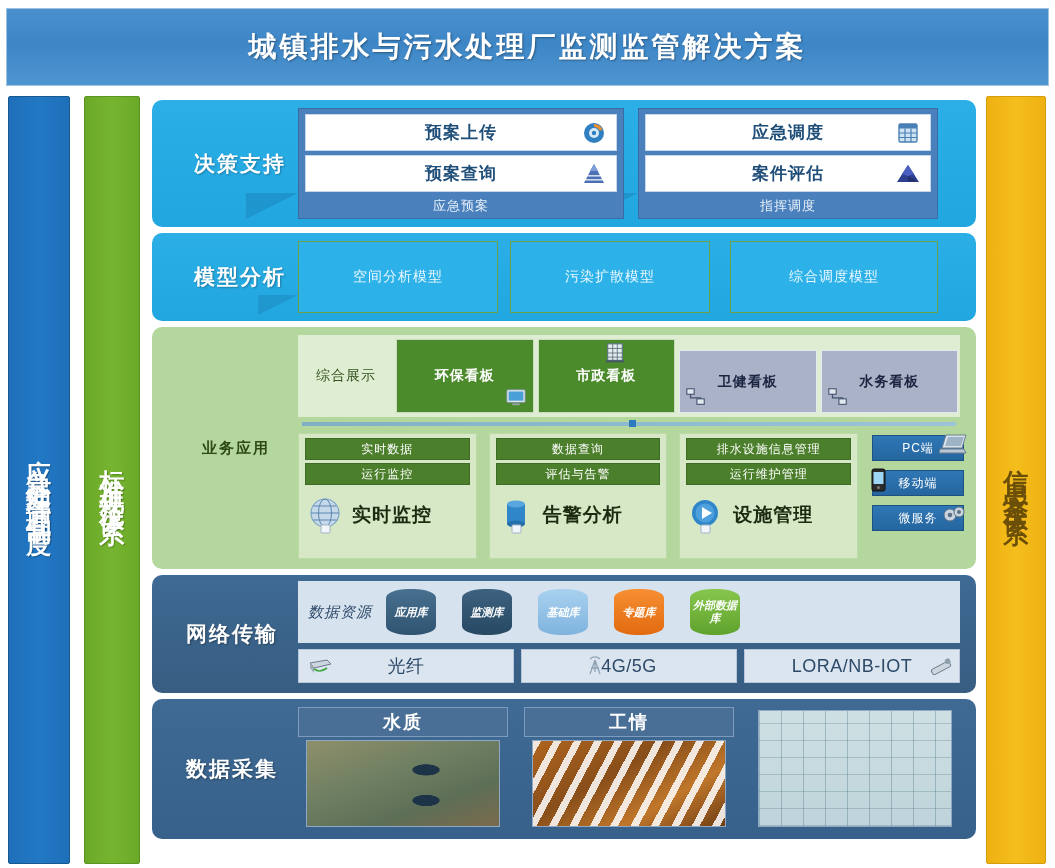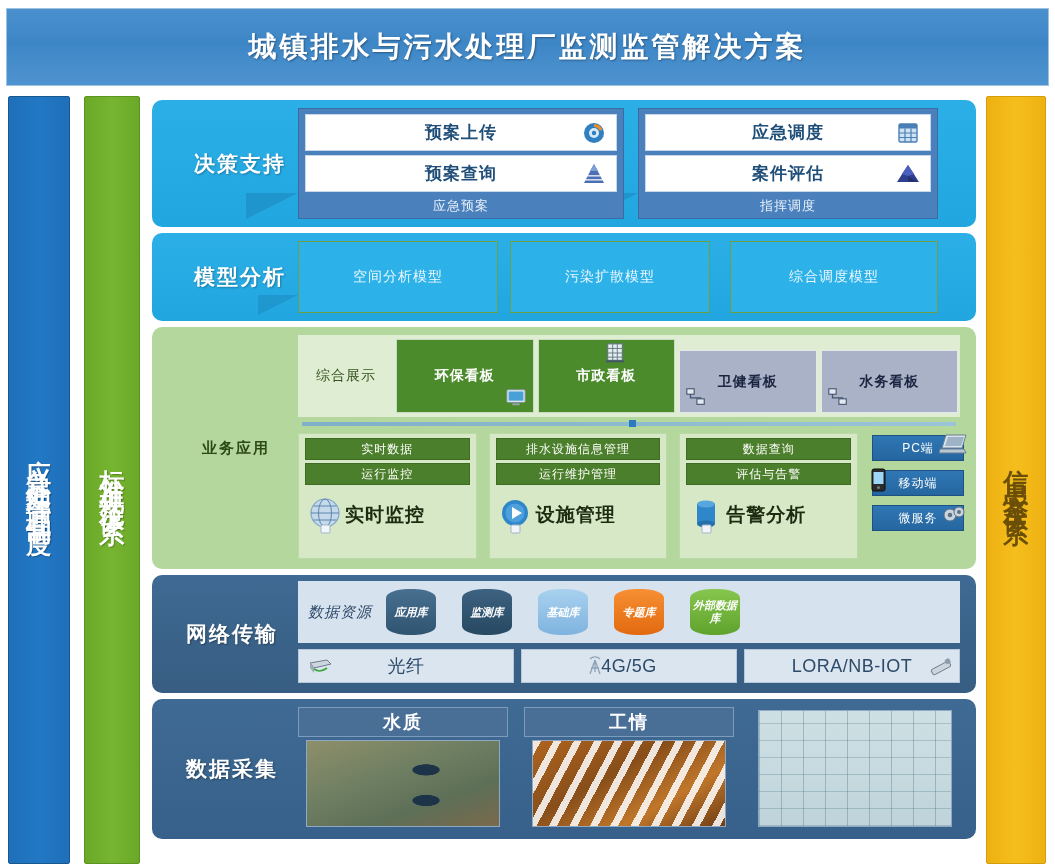--- a/index.html
+++ b/index.html
@@ -215,21 +215,21 @@
     position: relative;
   }
   .biz-chip {
     height: 22px; background: #4b7f2b;
     display:flex; align-items:center; justify-content:center;
     margin-bottom: 3px;
     border: 1px solid #3f6c24;
   }
   .biz-chip-label { color:#ffffff; font-size:12px; letter-spacing:1px; }
   .biz-feature {
-    display:flex; align-items:center; margin-top: 10px;
+    display:flex; align-items:center; gap:7px; margin-top: 10px;
   }
   .biz-feature-icon { width: 40px; height: 40px; flex: 0 0 40px; }
   .biz-feature-label { color:#1c2b10; font-size:19px; font-weight:bold; letter-spacing:1px; }
   .biz-side {
     position: absolute; right: 12px; top: 108px;
     width: 92px;
   }
   .biz-side-btn {
     height: 26px; margin-bottom: 9px;
     background: linear-gradient(180deg,#2f77b5,#25669f);
@@ -505,57 +505,57 @@
                 <path d="M6 18h28M8.5 11h23M8.5 25h23" stroke="#5b86ad" stroke-width="1" fill="none"></path>
                 <rect x="16" y="30" width="9" height="8" rx="1" fill="#f2f6fa" stroke="#9fb4c7" stroke-width="1"></rect>
               </svg>
             </span>
             <span class="biz-feature-label">实时监控</span>
           </div>
         </div>
 
         <div class="biz-col">
           <div class="biz-chip">
+            <span class="biz-chip-label">数据查询</span>
+          </div>
+          <div class="biz-chip">
+            <span class="biz-chip-label">评估与告警</span>
+          </div>
+          <div class="biz-feature">
+            <span class="biz-feature-icon">
+              <svg viewBox="0 0 40 40" width="40" height="40">
+                <rect x="11" y="9" width="18" height="20" fill="#2f86c8"></rect>
+                <ellipse cx="20" cy="9" rx="9" ry="3.5" fill="#58a6dd"></ellipse>
+                <ellipse cx="20" cy="29" rx="9" ry="3.5" fill="#2570ab"></ellipse>
+                <rect x="16" y="30" width="9" height="8" rx="1" fill="#f2f6fa" stroke="#9fb4c7" stroke-width="1"></rect>
+              </svg>
+            </span>
+            <span class="biz-feature-label">告警分析</span>
+          </div>
+        </div>
+
+        <div class="biz-col">
+          <div class="biz-chip">
             <span class="biz-chip-label">排水设施信息管理</span>
           </div>
           <div class="biz-chip">
             <span class="biz-chip-label">运行维护管理</span>
           </div>
           <div class="biz-feature">
             <span class="biz-feature-icon">
               <svg viewBox="0 0 40 40" width="40" height="40">
                 <circle cx="19" cy="18" r="13" fill="#2f86c8"></circle>
                 <circle cx="19" cy="18" r="9.5" fill="#4ea0dd"></circle>
                 <polygon points="16,12 26,18 16,24" fill="#ffffff"></polygon>
                 <rect x="15" y="30" width="9" height="8" rx="1" fill="#f2f6fa" stroke="#9fb4c7" stroke-width="1"></rect>
               </svg>
             </span>
             <span class="biz-feature-label">设施管理</span>
           </div>
         </div>
-
-        <div class="biz-col">
-          <div class="biz-chip">
-            <span class="biz-chip-label">数据查询</span>
-          </div>
-          <div class="biz-chip">
-            <span class="biz-chip-label">评估与告警</span>
-          </div>
-          <div class="biz-feature">
-            <span class="biz-feature-icon">
-              <svg viewBox="0 0 40 40" width="40" height="40">
-                <rect x="11" y="9" width="18" height="20" fill="#2f86c8"></rect>
-                <ellipse cx="20" cy="9" rx="9" ry="3.5" fill="#58a6dd"></ellipse>
-                <ellipse cx="20" cy="29" rx="9" ry="3.5" fill="#2570ab"></ellipse>
-                <rect x="16" y="30" width="9" height="8" rx="1" fill="#f2f6fa" stroke="#9fb4c7" stroke-width="1"></rect>
-              </svg>
-            </span>
-            <span class="biz-feature-label">告警分析</span>
-          </div>
-        </div>
       </div>
 
       <div class="biz-side">
         <div class="biz-side-btn">
           <span class="biz-side-label">PC端</span>
           <span class="biz-side-icon">
             <svg viewBox="0 0 30 26" width="30" height="26">
               <polygon points="7,3 27,3 23,16 3,16" fill="#dbe4ec" stroke="#6a7d90" stroke-width="1"></polygon>
               <polygon points="9,5 25,5 22,14 6,14" fill="#9fb3c6"></polygon>
               <polygon points="1,17 25,17 27,21 0,21" fill="#b9c6d4" stroke="#6a7d90" stroke-width="1"></polygon>

